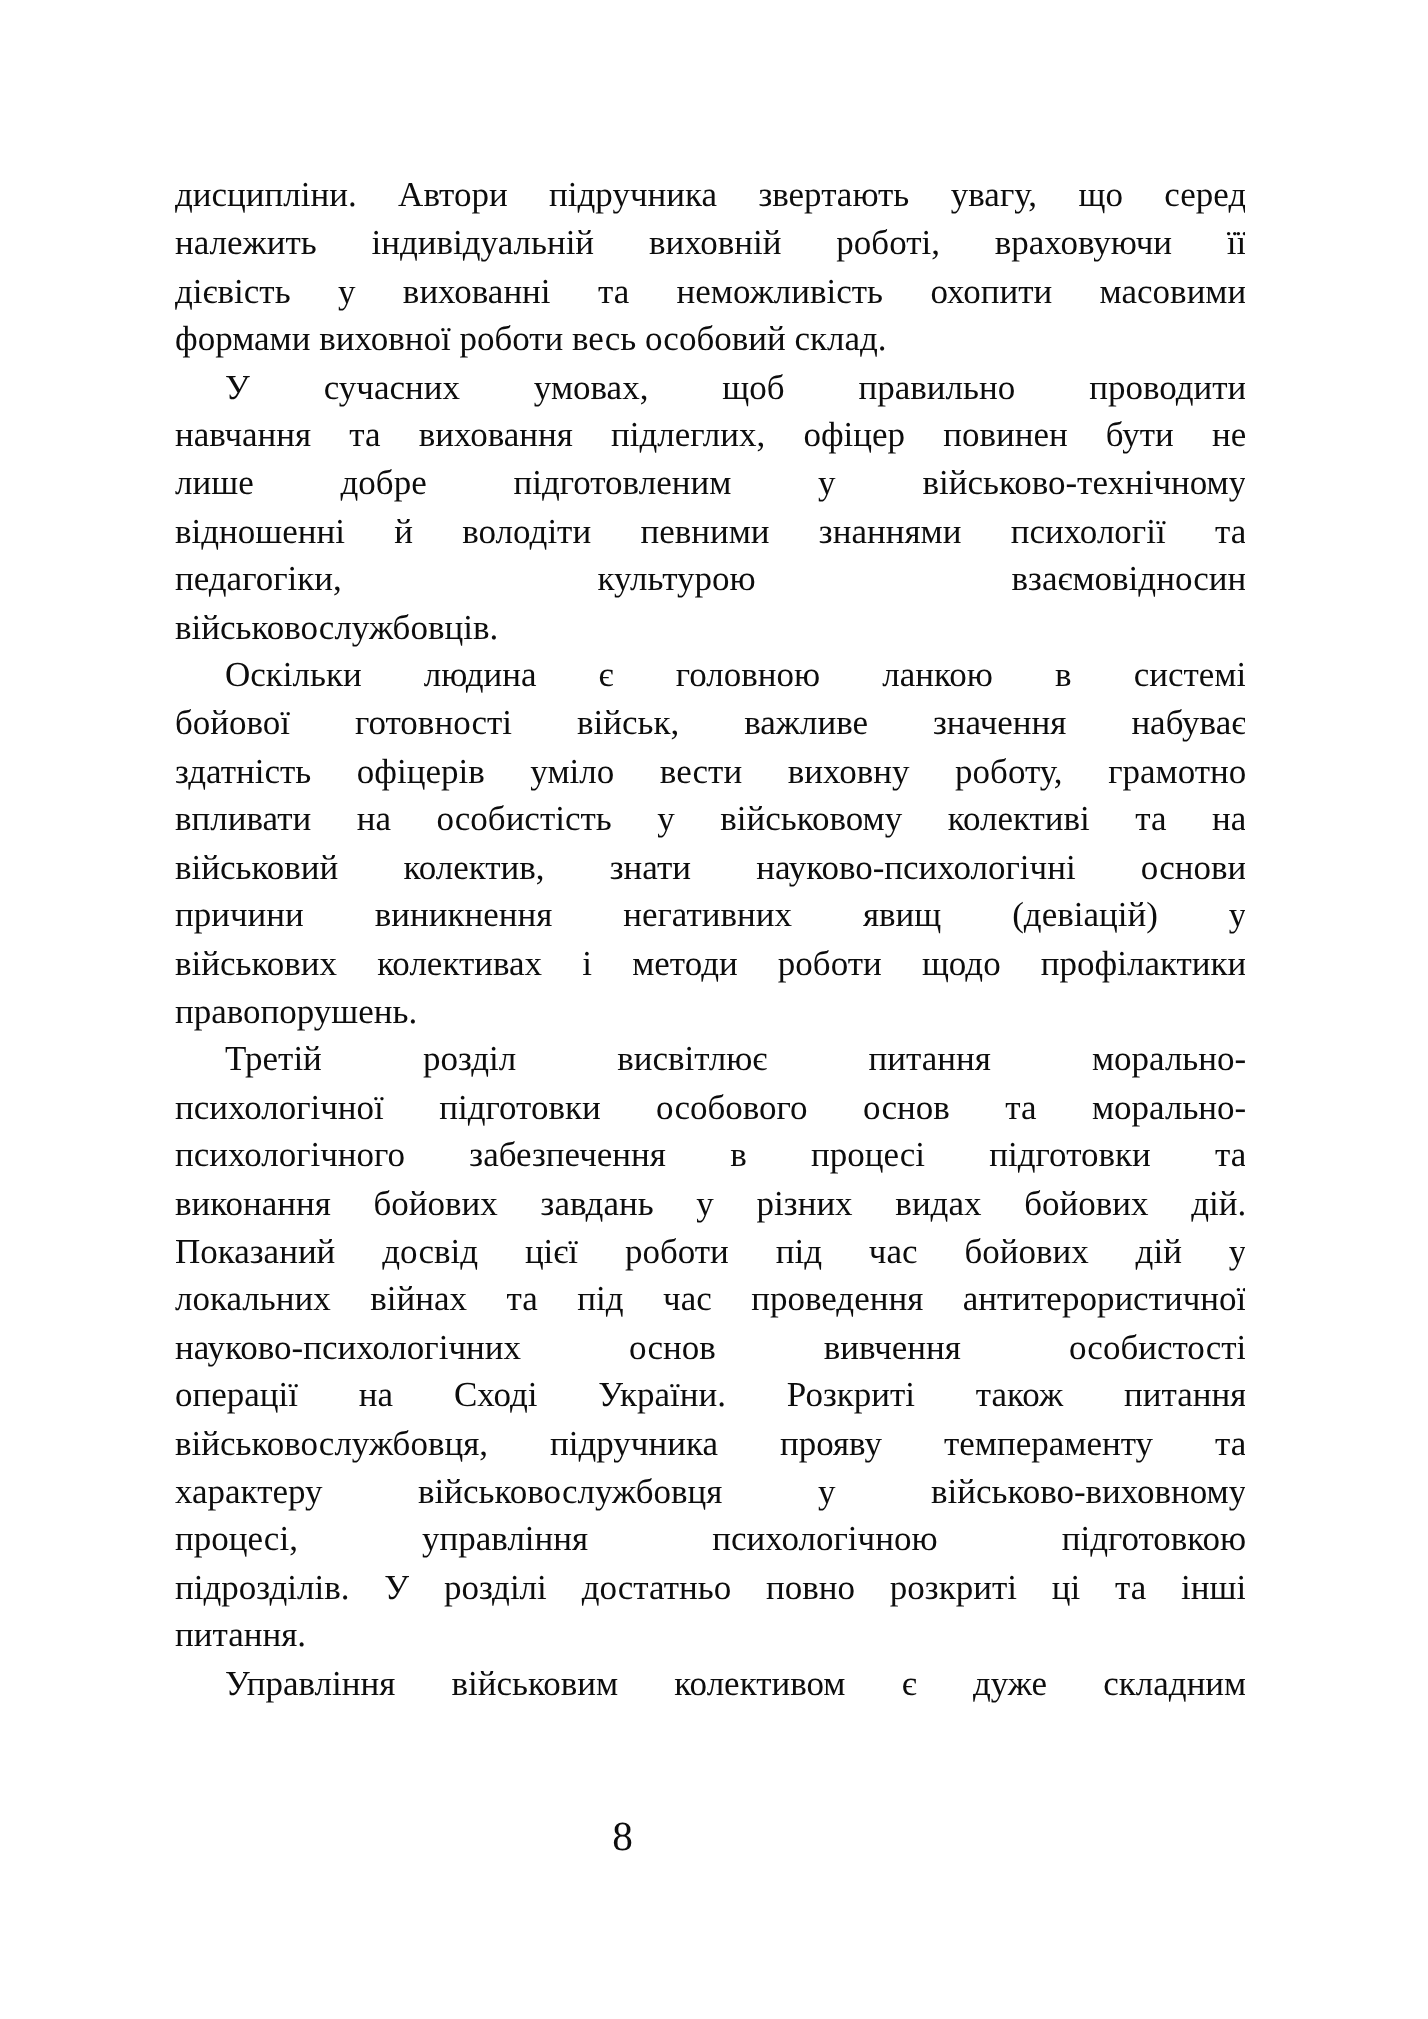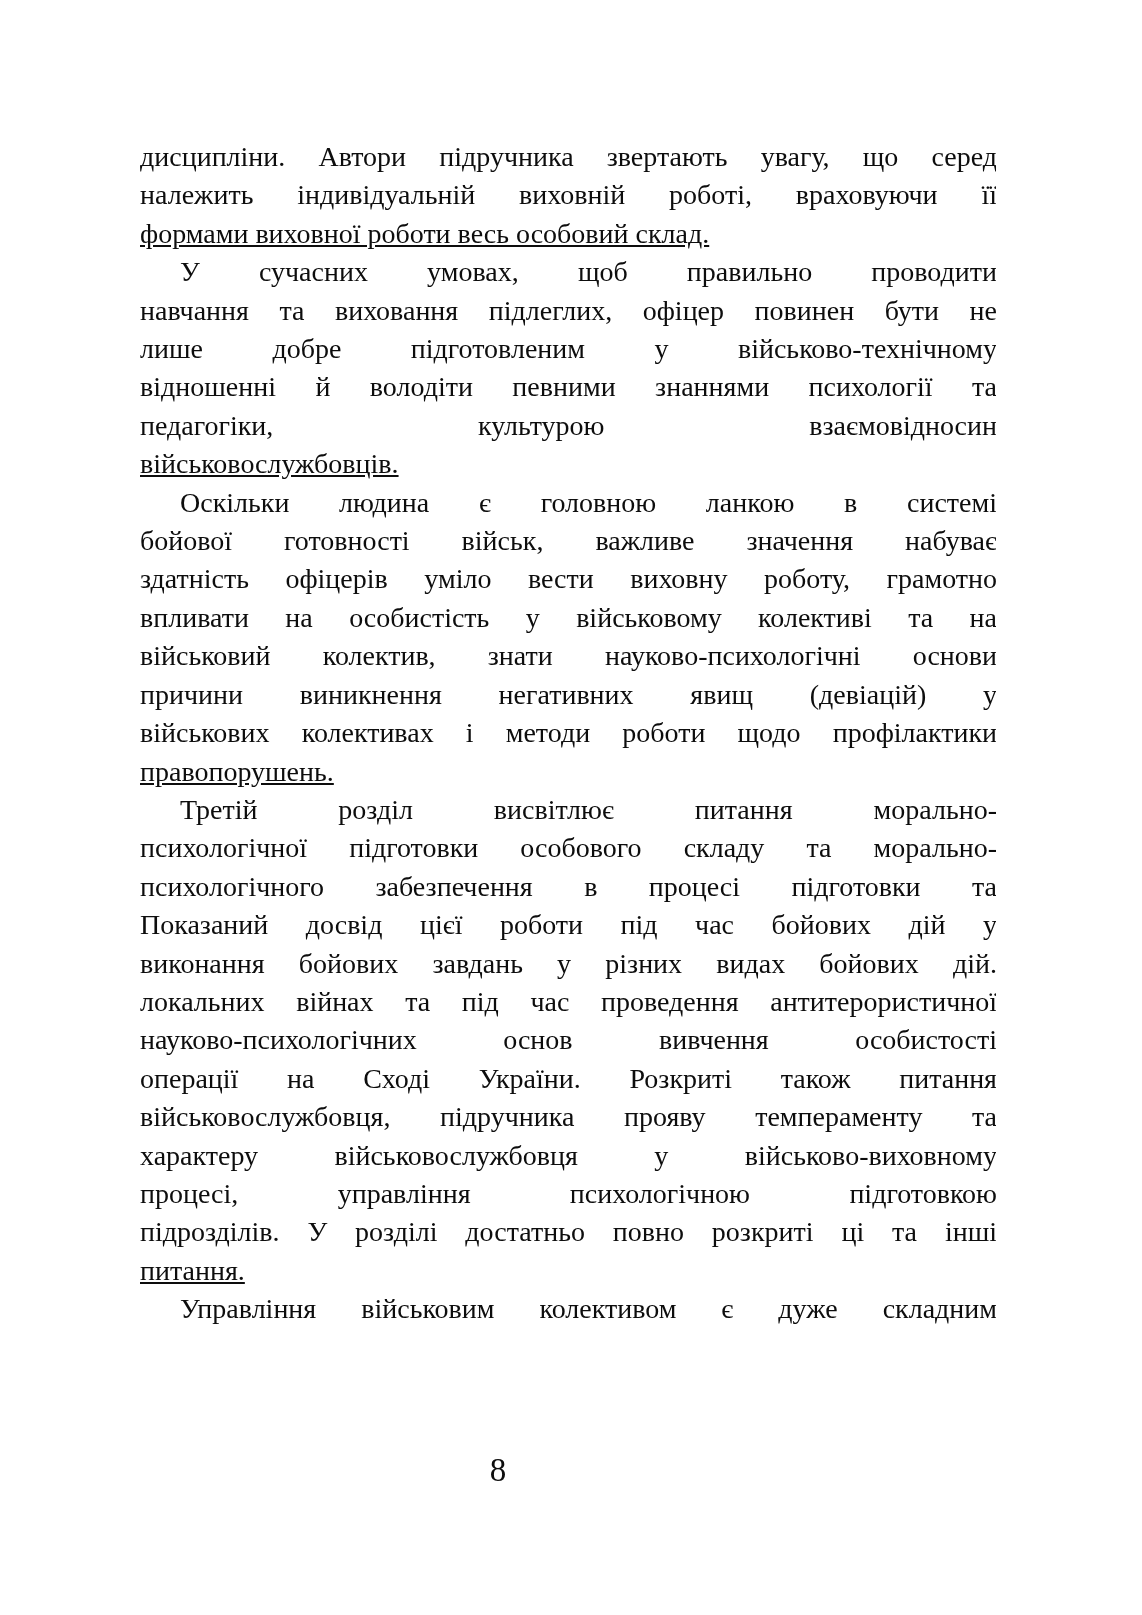--- a/index.html
+++ b/index.html
@@ -25,21 +25,20 @@
     line-height: 38.4px;
   }
   .line {
     text-align: justify;
     text-align-last: justify;
     -moz-text-align-last: justify;
     white-space: normal;
   }
   .line.lastline {
     text-align-last: left;
-    text-decoration: underline;
     -moz-text-align-last: left;
   }
   .line.indent {
     text-indent: 40px;
   }
   .bold {
     font-weight: normal;
   }
   .page-number {
     position: absolute;
@@ -51,40 +50,41 @@
     line-height: 40px;
   }
 </style>
 </head>
 <body>
 
 <div class="page">
   <div class="text-block">
       <div class="line"><span>дисципліни. Автори підручника звертають увагу, що серед</span></div>
       <div class="line"><span>належить індивідуальній виховній роботі, враховуючи її</span></div>
+      <div class="line"><span>дієвість у вихованні та неможливість охопити масовими</span></div>
       <div class="line lastline"><span>формами виховної роботи весь особовий склад.</span></div>
       <div class="line indent"><span>У сучасних умовах, щоб правильно проводити</span></div>
       <div class="line"><span>навчання та виховання підлеглих, офіцер повинен бути не</span></div>
       <div class="line"><span>лише добре підготовленим у військово-технічному</span></div>
       <div class="line"><span>відношенні й володіти певними знаннями психології та</span></div>
       <div class="line"><span>педагогіки, культурою взаємовідносин</span></div>
       <div class="line lastline"><span>військовослужбовців.</span></div>
       <div class="line indent"><span>Оскільки людина є головною ланкою в системі</span></div>
       <div class="line"><span>бойової готовності військ, важливе значення набуває</span></div>
       <div class="line"><span>здатність офіцерів уміло вести виховну роботу, грамотно</span></div>
       <div class="line"><span>впливати на особистість у військовому колективі та на</span></div>
       <div class="line"><span>військовий колектив, знати науково-психологічні основи</span></div>
       <div class="line"><span>причини виникнення негативних явищ (девіацій) у</span></div>
       <div class="line"><span>військових колективах і методи роботи щодо профілактики</span></div>
       <div class="line lastline"><span>правопорушень.</span></div>
       <div class="line indent"><span class="bold">Третій розділ</span><span> висвітлює питання морально-</span></div>
-      <div class="line"><span>психологічної підготовки особового складу та морально-</span></div>
+      <div class="line"><span>психологічної підготовки особового основ та морально-</span></div>
       <div class="line"><span>психологічного забезпечення в процесі підготовки та</span></div>
+      <div class="line"><span>виконання бойових завдань у різних видах бойових дій.</span></div>
       <div class="line"><span>Показаний досвід цієї роботи під час бойових дій у</span></div>
-      <div class="line"><span>виконання бойових завдань у різних видах бойових дій.</span></div>
       <div class="line"><span>локальних війнах та під час проведення антитерористичної</span></div>
       <div class="line"><span>науково-психологічних основ вивчення особистості</span></div>
       <div class="line"><span>операції на Сході України. Розкриті також питання</span></div>
       <div class="line"><span>військовослужбовця, підручника прояву темпераменту та</span></div>
       <div class="line"><span>характеру військовослужбовця у військово-виховному</span></div>
       <div class="line"><span>процесі, управління психологічною підготовкою</span></div>
       <div class="line"><span>підрозділів. У розділі достатньо повно розкриті ці та інші</span></div>
       <div class="line lastline"><span>питання.</span></div>
       <div class="line indent"><span>Управління військовим колективом є дуже складним</span></div>
     </div>

